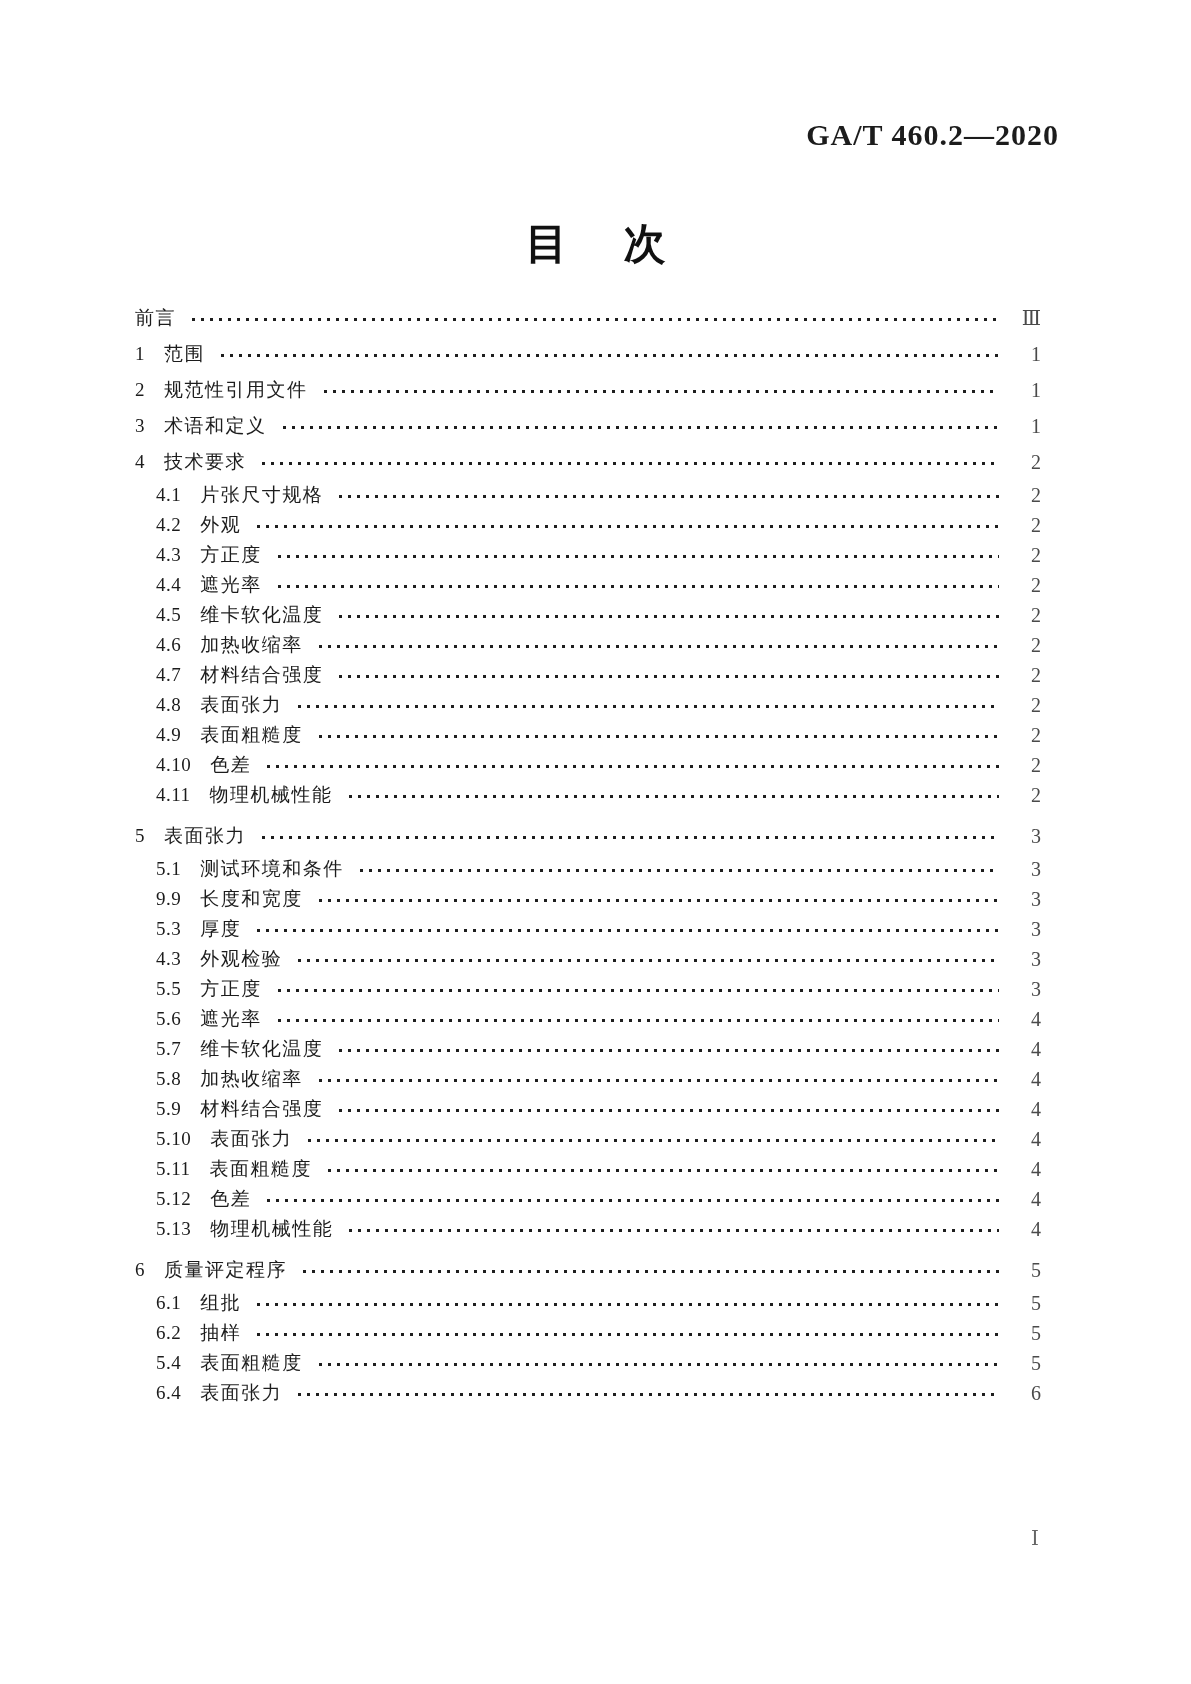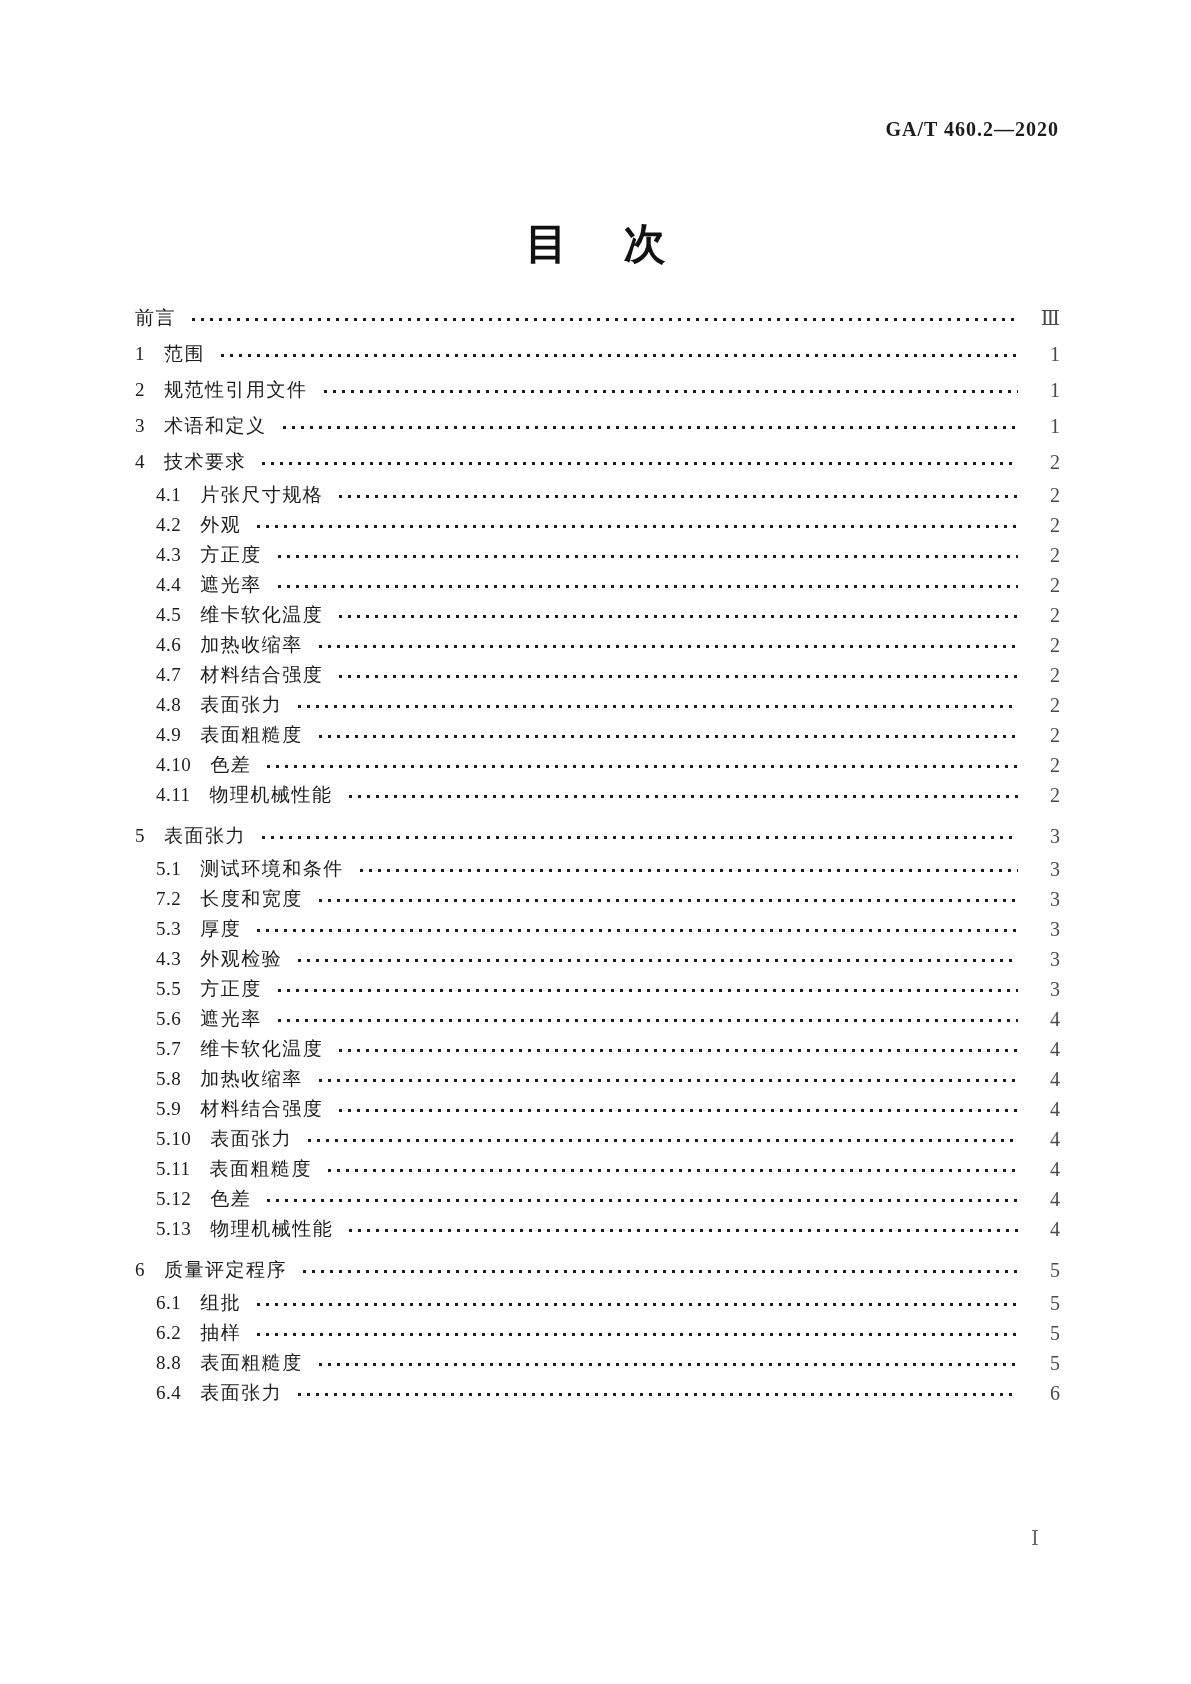--- a/index.html
+++ b/index.html
@@ -9,21 +9,21 @@
     height: 1684px;
     background: #ffffff;
     font-family: "Liberation Serif", "DejaVu Serif", serif;
     color: #1c1c1c;
     overflow: hidden;
   }
   .doc-header {
     position: absolute;
     top: 118px;
     right: 132px;
-    font-size: 20px;
+    font-size: 30px;
     font-weight: 700;
     letter-spacing: 1px;
     white-space: nowrap;
   }
   .doc-title {
     position: absolute;
     top: 216px;
     left: 0;
     width: 100%;
     display: flex;
@@ -31,21 +31,21 @@
     gap: 56px;
     font-size: 42px;
     font-weight: 700;
     font-family: "Liberation Sans", "DejaVu Sans", sans-serif;
     color: #111111;
   }
   .toc {
     position: absolute;
     top: 300px;
     left: 135px;
-    right: 131px;
+    right: 150px;
   }
   .toc-row {
     display: flex;
     align-items: center;
     height: 30px;
     font-size: 19px;
   }
   .lvl0 { height: 36px; }
   .lvl1 { padding-left: 21px; }
   .sect-gap { margin-top: 8px; }
@@ -217,21 +217,21 @@
     </div>
 
     <div class="toc-row lvl1">
       <span class="num">5.1</span>
       <span class="label">测试环境和条件</span>
       <span class="dots"></span>
       <span class="pg">3</span>
     </div>
 
     <div class="toc-row lvl1">
-      <span class="num">7.2</span>
+      <span class="num">9.9</span>
       <span class="label">长度和宽度</span>
       <span class="dots"></span>
       <span class="pg">3</span>
     </div>
 
     <div class="toc-row lvl1">
       <span class="num">5.3</span>
       <span class="label">厚度</span>
       <span class="dots"></span>
       <span class="pg">3</span>
@@ -322,21 +322,21 @@
     </div>
 
     <div class="toc-row lvl1">
       <span class="num">6.2</span>
       <span class="label">抽样</span>
       <span class="dots"></span>
       <span class="pg">5</span>
     </div>
 
     <div class="toc-row lvl1">
-      <span class="num">8.8</span>
+      <span class="num">5.4</span>
       <span class="label">表面粗糙度</span>
       <span class="dots"></span>
       <span class="pg">5</span>
     </div>
 
     <div class="toc-row lvl1">
       <span class="num">6.4</span>
       <span class="label">表面张力</span>
       <span class="dots"></span>
       <span class="pg">6</span>

